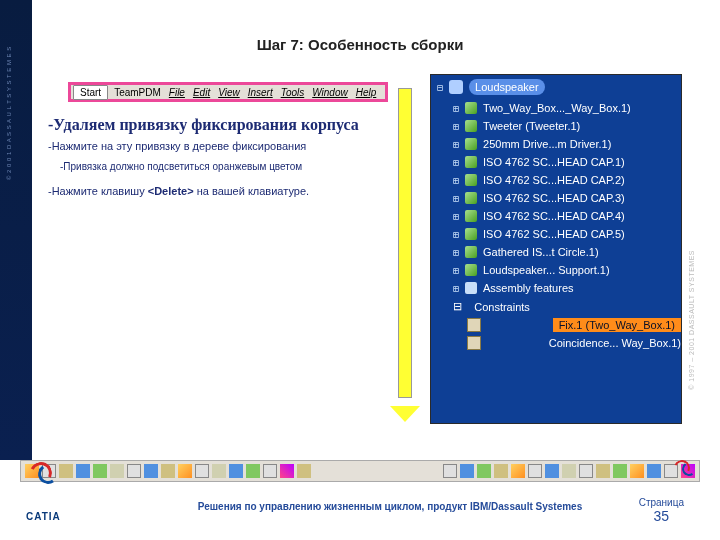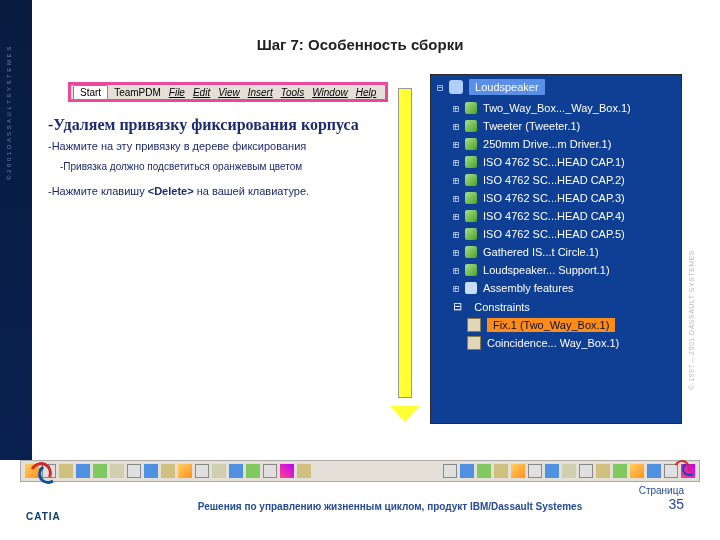--- a/index.html
+++ b/index.html
@@ -112,21 +112,21 @@
     font-size: 10px;
   }
   .tree-header .icon-gear {
     width: 14px; height: 14px;
     background: #b0cfff;
     border-radius: 3px;
   }
   .tree-header .label {
     background: #5a8fe8;
     padding: 2px 6px;
-    border-radius: 1px;
+    border-radius: 8px;
   }
   .tree-item {
     display: flex;
     align-items: center;
     padding: 3px 8px 3px 22px;
     gap: 6px;
     white-space: nowrap;
   }
   .tree-item .icon {
     width: 12px; height: 12px;
@@ -138,20 +138,21 @@
   .constraints-header {
     display: flex; align-items:center;
     padding: 3px 8px 3px 22px; gap:6px;
   }
   .constraints-children {
     margin-left: 36px;
   }
   .fix-item {
     display: flex; align-items: center; gap: 6px;
     padding: 2px 0;
+    justify-content: space-between;
   }
   .fix-item .icon-anchor {
     width: 14px; height: 14px;
     background: #e0d6b8;
     border: 1px solid #8a7a44;
   }
   .fix-label {
     background: #ff8c1a;
     color: #081028;
     padding: 1px 6px;
@@ -209,24 +210,24 @@
     position: absolute;
     left: 180px; right: 120px;
     bottom: 28px;
     text-align: center;
     font-size: 10px;
     color: #254b9a;
     font-weight: bold;
   }
   .page-num {
     position: absolute;
-    right: 36px; bottom: 28px;
+    right: 36px; bottom: 16px;
     font-size: 10px;
     color: #254b9a;
-    text-align: right;
+    text-align: center;
   }
   .page-num .n { font-size: 14px; display:block; }
   .ds-right {
     position: absolute;
     right: 24px; bottom: 62px;
     width: 22px; height: 18px;
   }
   .ds-right::before{content:"";position:absolute;left:0;top:0;width:12px;height:12px;border-radius:50%;border:2px solid #d62828;border-left-color:transparent;border-bottom-color:transparent;transform:rotate(-20deg);}
   .ds-right::after{content:"";position:absolute;right:0;top:2px;width:10px;height:10px;border-radius:50%;border:2px solid #0b4fa0;border-right-color:transparent;border-top-color:transparent;transform:rotate(10deg);}
 </style>

